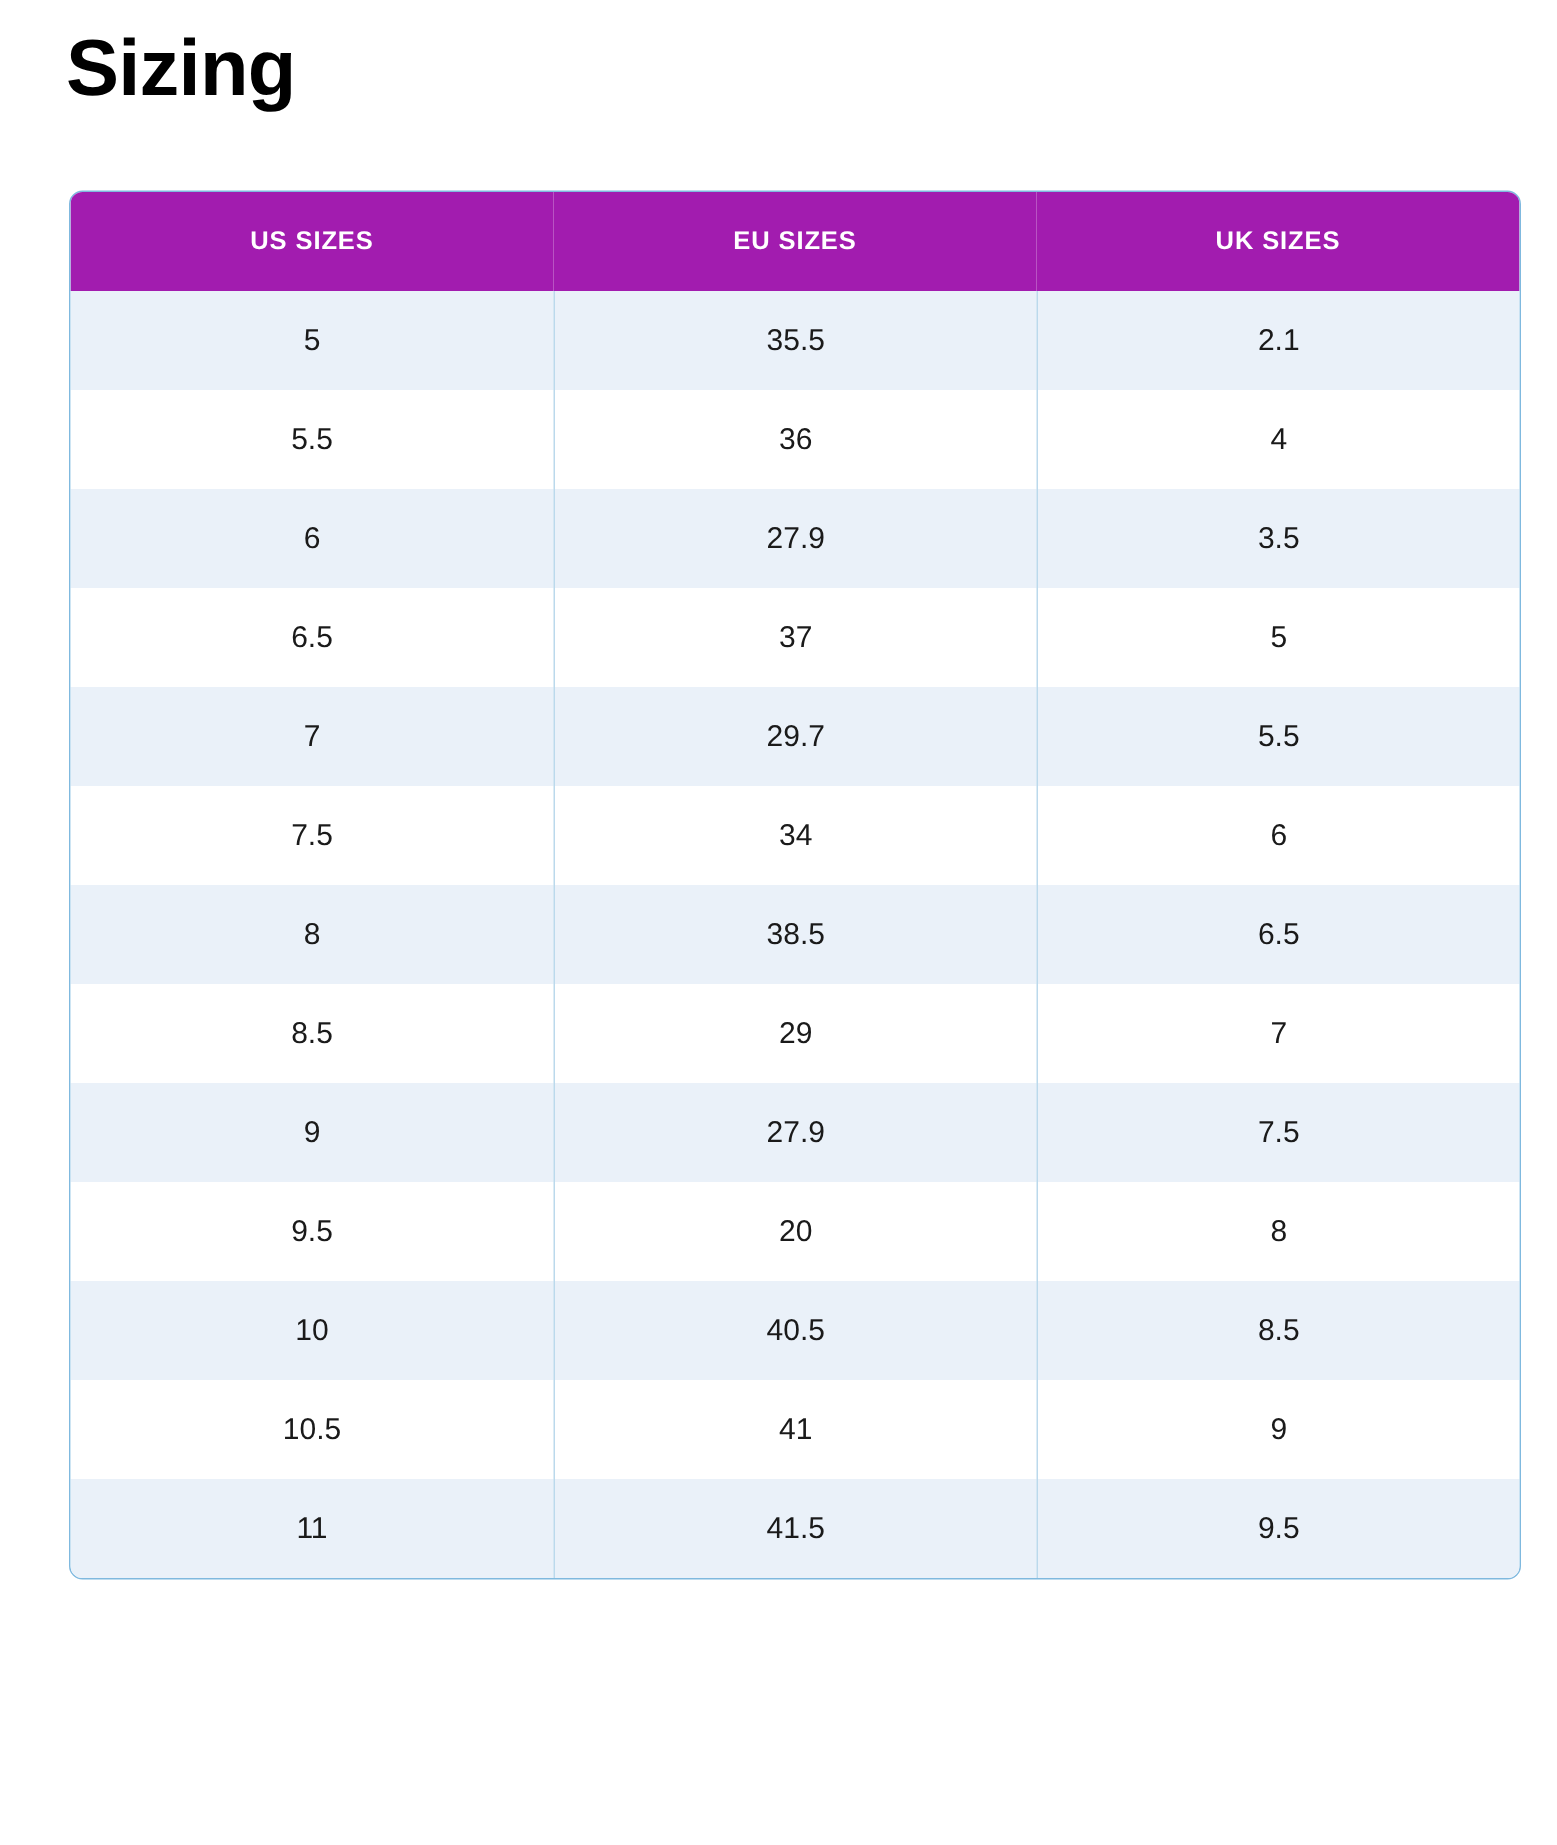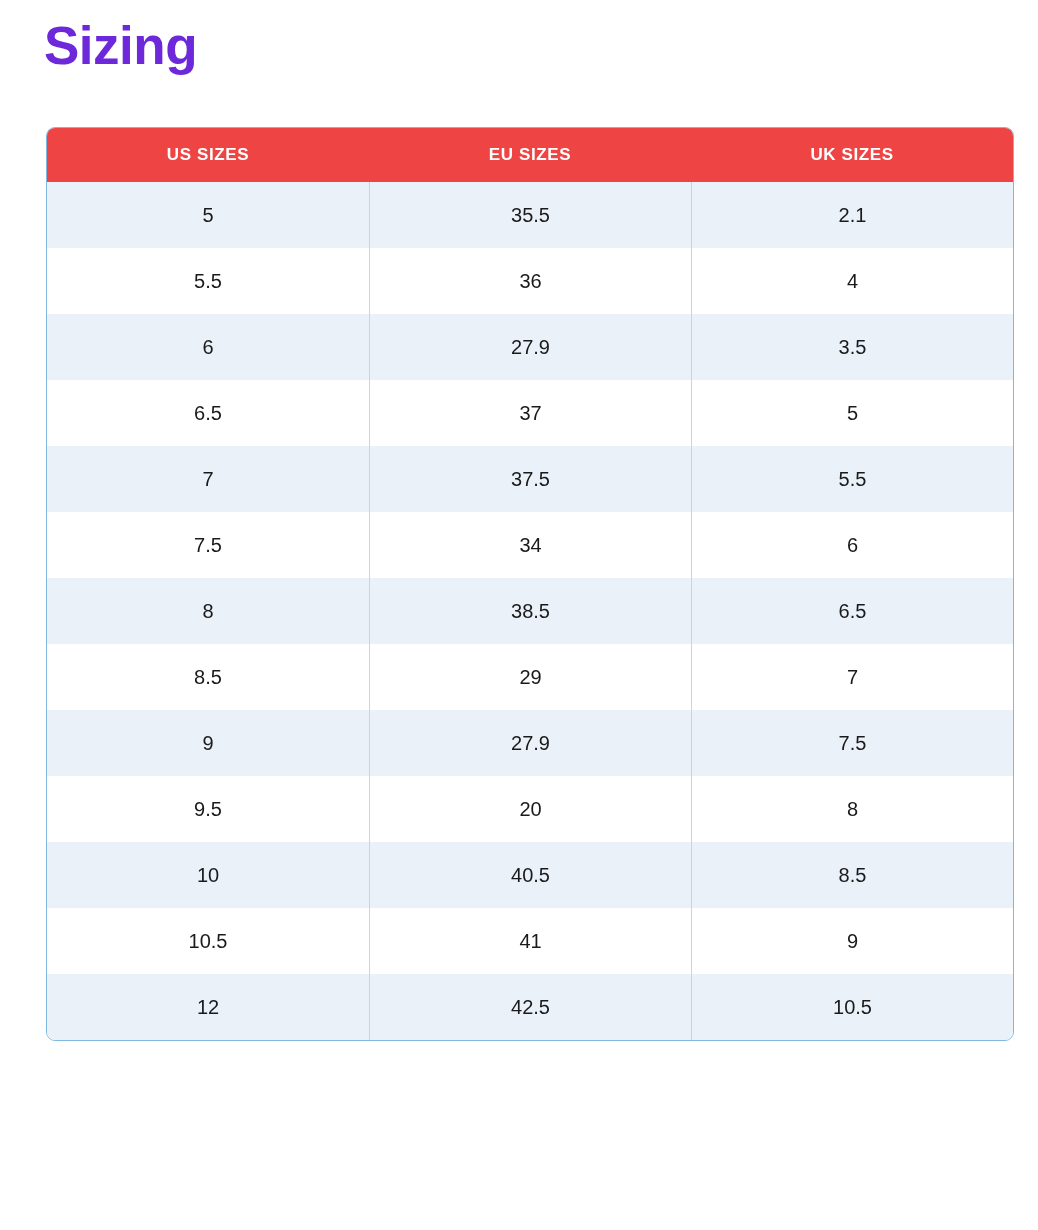--- a/index.html
+++ b/index.html
@@ -23,21 +23,21 @@
   }
 
   .page-title {
     position: absolute;
     left: 44px;
     top: 18px;
     font-size: 53px;
     line-height: 1.05;
     font-weight: 700;
     letter-spacing: -0.5px;
-    color: #6d28d9;
+    color: #000000;
     margin: 0;
     white-space: nowrap;
   }
 
   .size-table-wrap {
     position: absolute;
     left: 46px;
     top: 127px;
     width: 966px;
   }
@@ -51,22 +51,22 @@
     overflow: hidden;
     border: 1px solid #7FB9DF;
     background: #ffffff;
   }
 
   table.size-table col.c-us { width: 322px; }
   table.size-table col.c-eu { width: 322px; }
   table.size-table col.c-uk { width: 322px; }
 
   table.size-table thead th {
-    height: 54px;
-    background: #ef4444;
+    height: 66px;
+    background: #a21caf;
     color: #ffffff;
     font-size: 17px;
     font-weight: 700;
     letter-spacing: 0.6px;
     text-transform: uppercase;
     text-align: center;
     vertical-align: middle;
     padding: 0;
     border: 0;
   }
@@ -131,21 +131,21 @@
             <td class="col-eu">27.9</td>
             <td class="col-uk">3.5</td>
           </tr>
           <tr class="row-plain">
             <td class="col-us">6.5</td>
             <td class="col-eu">37</td>
             <td class="col-uk">5</td>
           </tr>
           <tr class="row-alt">
             <td class="col-us">7</td>
-            <td class="col-eu">37.5</td>
+            <td class="col-eu">29.7</td>
             <td class="col-uk">5.5</td>
           </tr>
           <tr class="row-plain">
             <td class="col-us">7.5</td>
             <td class="col-eu">34</td>
             <td class="col-uk">6</td>
           </tr>
           <tr class="row-alt">
             <td class="col-us">8</td>
             <td class="col-eu">38.5</td>
@@ -170,21 +170,21 @@
             <td class="col-us">10</td>
             <td class="col-eu">40.5</td>
             <td class="col-uk">8.5</td>
           </tr>
           <tr class="row-plain">
             <td class="col-us">10.5</td>
             <td class="col-eu">41</td>
             <td class="col-uk">9</td>
           </tr>
           <tr class="row-alt">
-            <td class="col-us">12</td>
-            <td class="col-eu">42.5</td>
-            <td class="col-uk">10.5</td>
+            <td class="col-us">11</td>
+            <td class="col-eu">41.5</td>
+            <td class="col-uk">9.5</td>
           </tr>
         </tbody>
     </table>
   </div>
 
 </div>
 
 </body></html>

